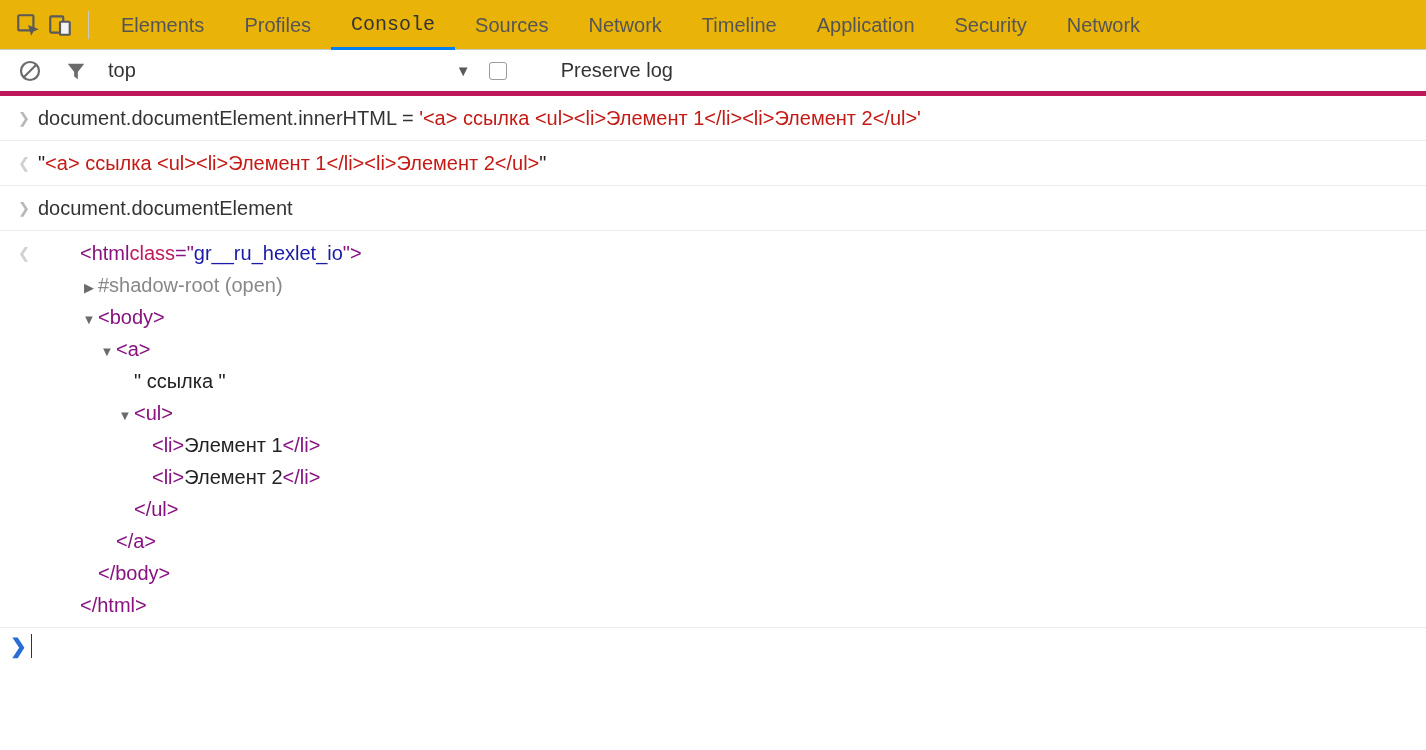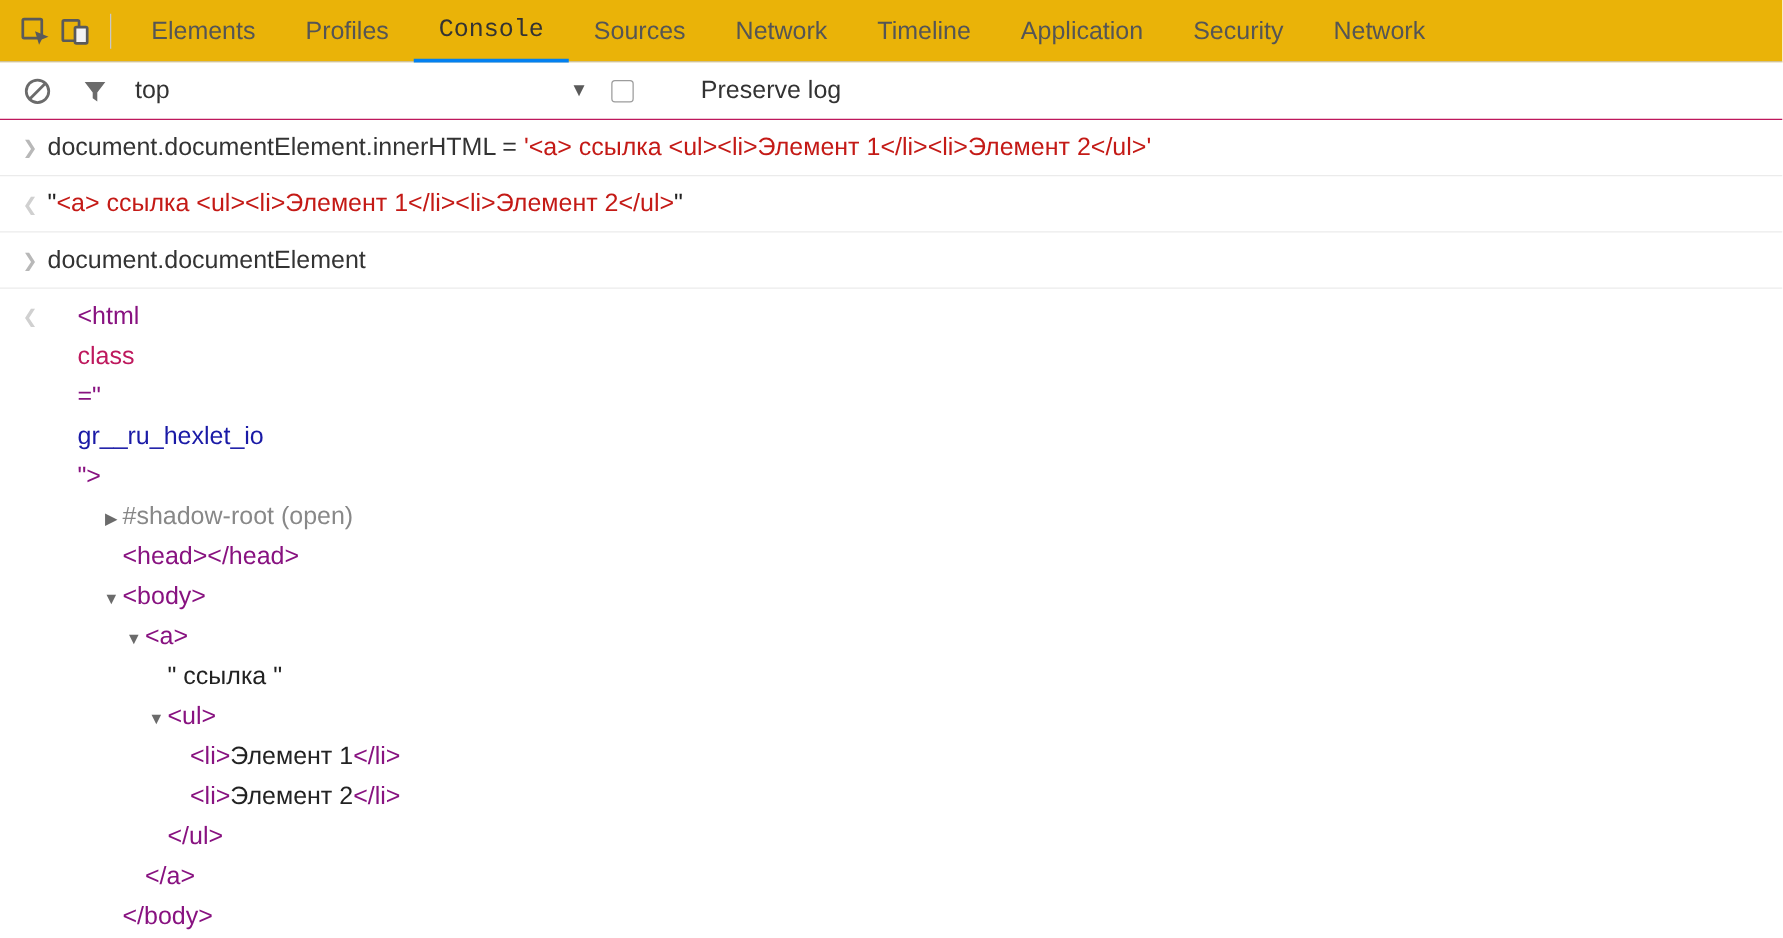--- a/index.html
+++ b/index.html
@@ -28,21 +28,21 @@
   }
   .tab.active {
     color: #333;
     border-bottom-color: #0380f0;
     font-family: Liberation Mono, monospace;
   }
 
   
   .console-toolbar {
     display: flex; align-items: center; height: 46px;
-    border-bottom: 1px solid #be185d; padding: 0 16px; gap: 18px;
+    border-bottom: 5px solid #be185d; padding: 0 16px; gap: 18px;
     background: #fff;
   }
   .tool-btn {
     width: 28px; height: 28px; display: flex; align-items: center; justify-content: center;
     color: #6b6b6b; cursor: pointer;
   }
   .context-select {
     flex: 0 0 auto; display: flex; align-items: center; gap: 320px;
     color: #333; cursor: pointer;
   }
@@ -78,21 +78,21 @@
   .tk-text    { color: #222; }
 
   
   .tree { padding-left: 0; }
   .tree .line { display: flex; align-items: baseline; }
   .tree .toggle {
     display: inline-block; width: 18px; text-align: center;
     color: #6b6b6b; font-size: 13px; user-select: none; cursor: pointer;
   }
   .tree .spacer { display: inline-block; width: 18px; }
-  .indent-0 { padding-left: 24px; flex-direction: column; }
+  .indent-0 { padding-left: 24px; }
   .indent-1 { padding-left: 42px; }
   .indent-2 { padding-left: 60px; }
   .indent-3 { padding-left: 78px; }
   .indent-4 { padding-left: 96px; }
 
   
   .prompt-row { display: flex; align-items: center; padding: 6px 10px; }
   .prompt-cursor {
     display: inline-block; width: 1px; height: 24px; background: #333; margin-left: 4px;
     animation: blink 1.1s step-start infinite;
@@ -172,24 +172,20 @@
           <span class="tk-attr">class</span>
           <span class="tk-tag">="</span>
           <span class="tk-val">gr__ru_hexlet_io</span>
           <span class="tk-tag">"&gt;</span>
         </div>
         <div class="line indent-1">
           <span class="toggle">▶</span>
           <span class="tk-shadow">#shadow-root (open)</span>
         </div>
         <div class="line indent-1">
-          <span class="spacer"></span>
-          <span class="tk-tag">&lt;head&gt;&lt;/head&gt;</span>
-        </div>
-        <div class="line indent-1">
           <span class="toggle">▼</span>
           <span class="tk-tag">&lt;body&gt;</span>
         </div>
         <div class="line indent-2">
           <span class="toggle">▼</span>
           <span class="tk-tag">&lt;a&gt;</span>
         </div>
         <div class="line indent-3">
           <span class="spacer"></span>
           <span class="tk-text">" ссылка "</span>

